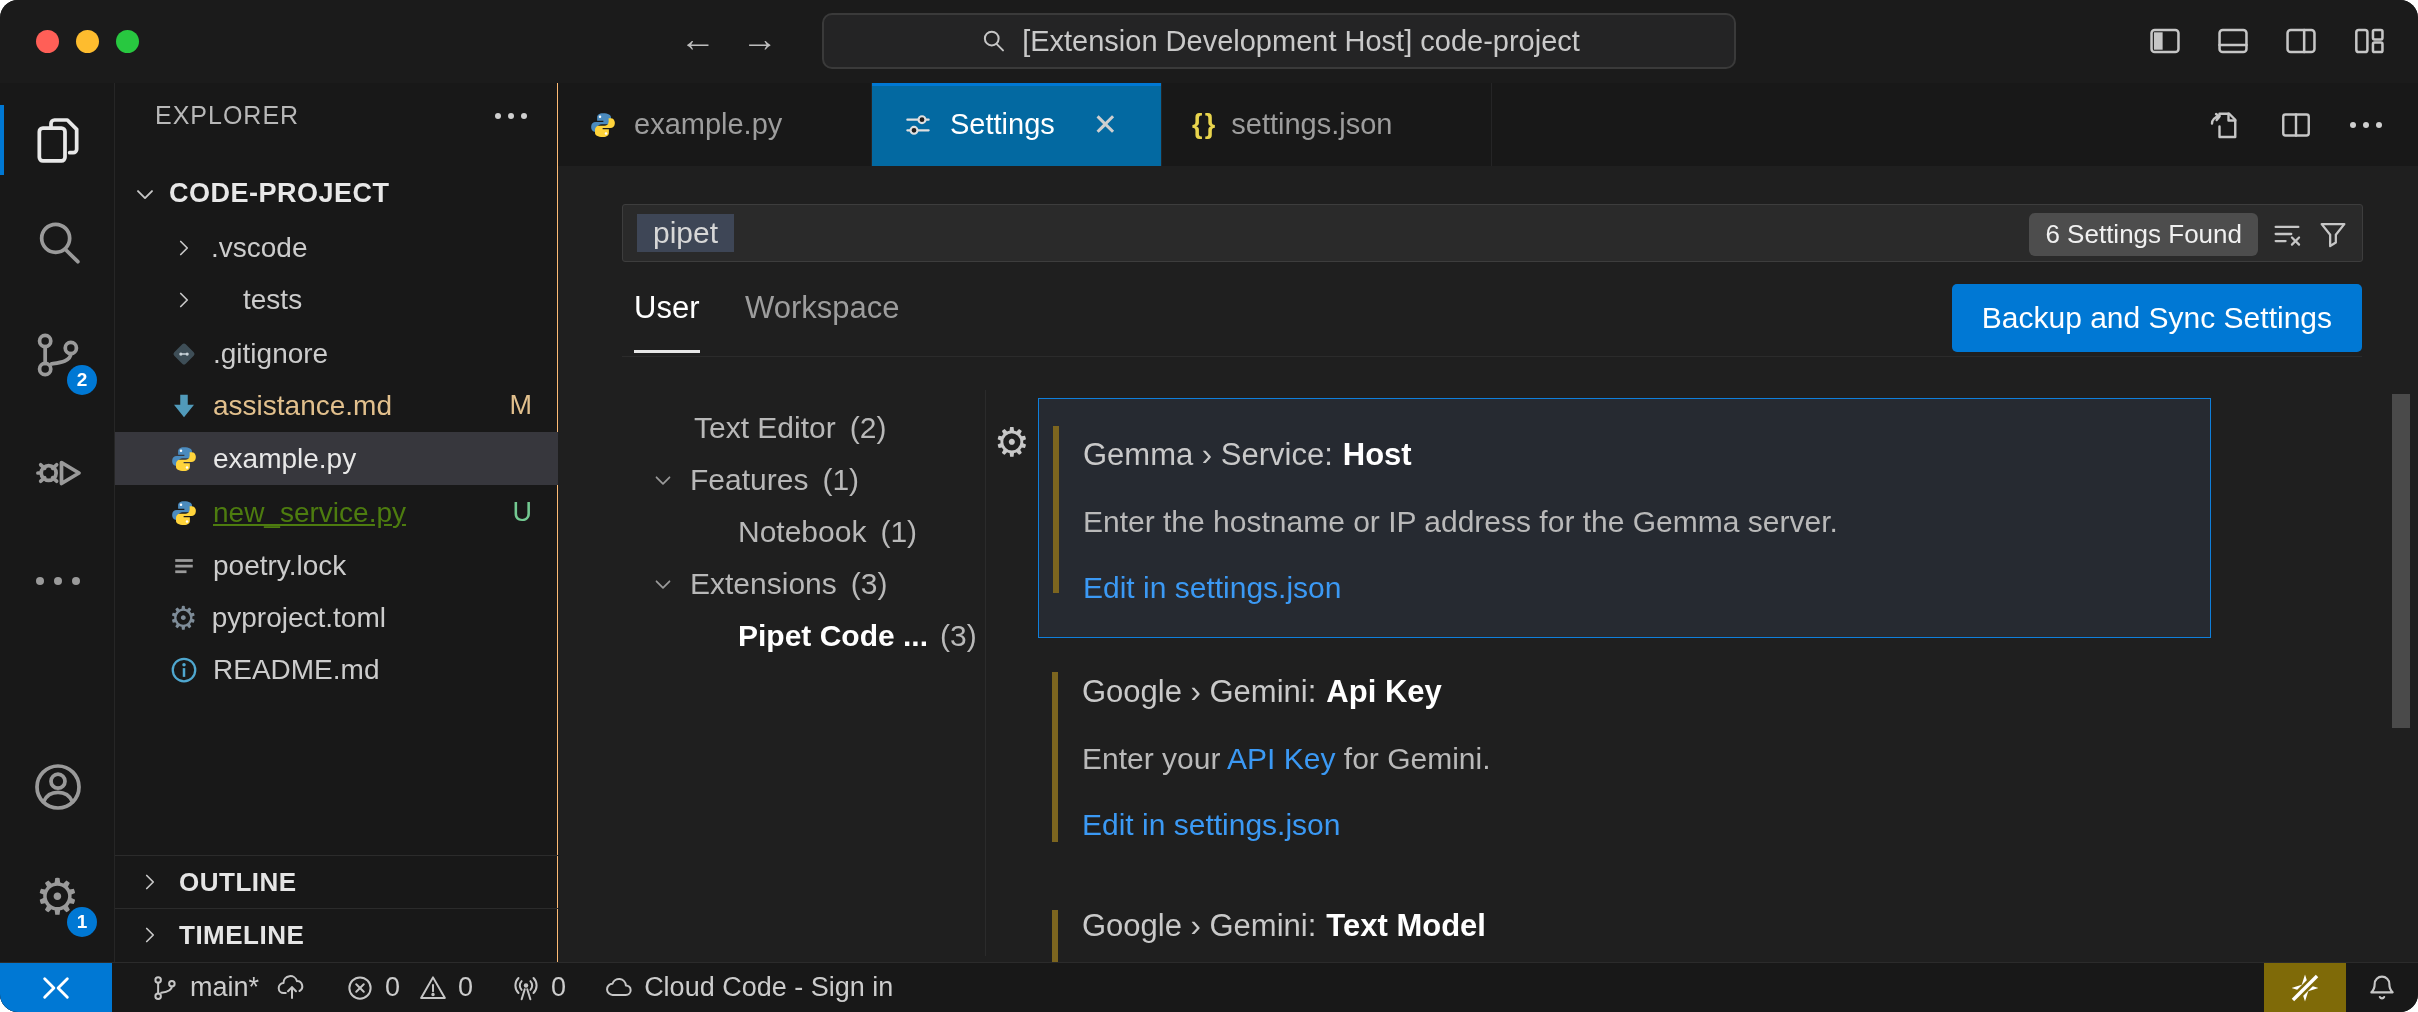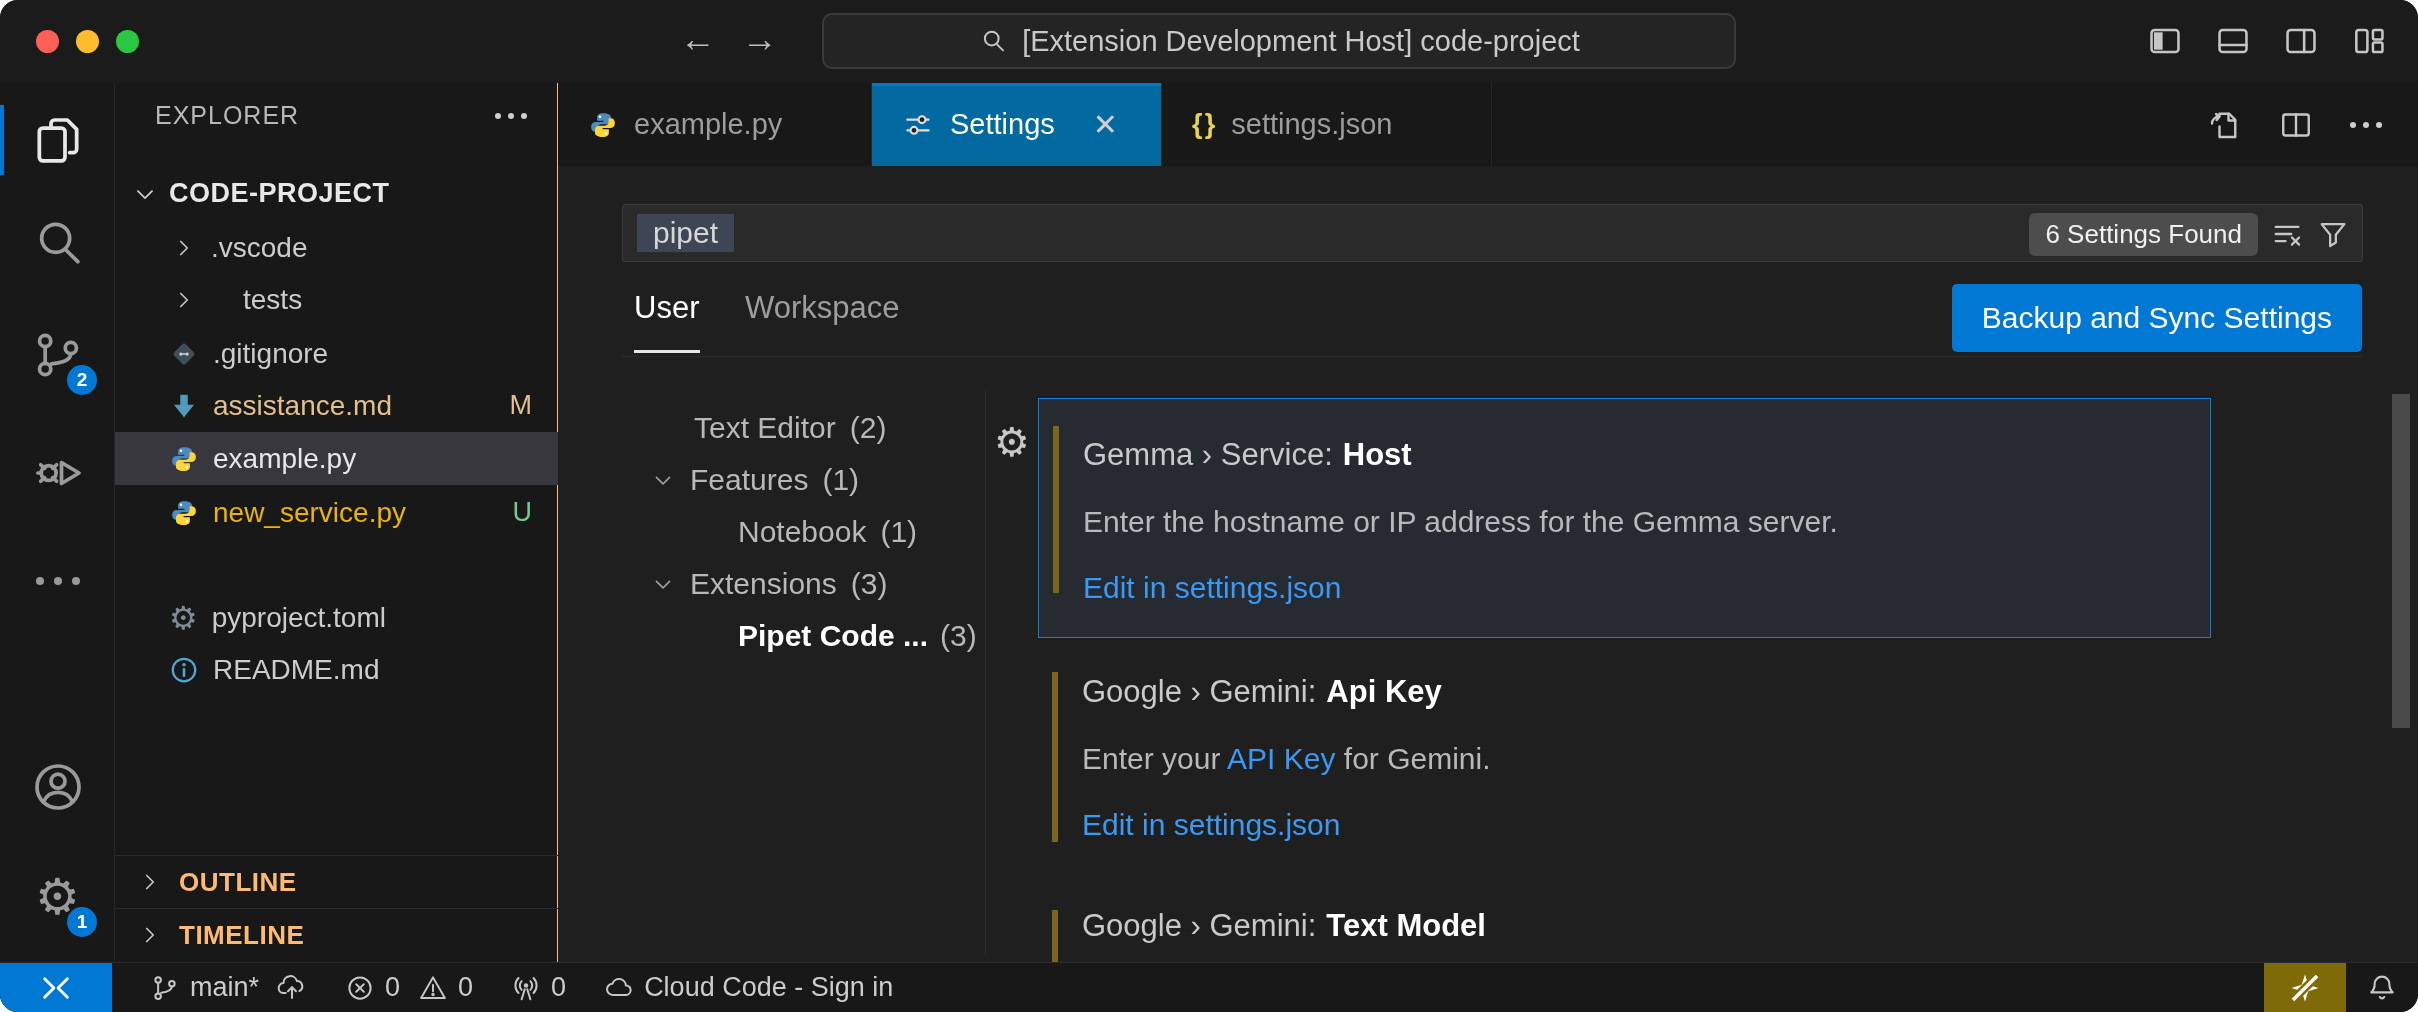--- a/index.html
+++ b/index.html
@@ -34,21 +34,21 @@
   .sb-header{position:absolute;top:0;left:0;right:0;height:64px;}
   .sb-title{position:absolute;left:40px;top:18px;font-size:25px;color:#b8b8b8;letter-spacing:1px;}
   .dots{display:flex;gap:7px;}
   .dots i{width:6px;height:6px;border-radius:50%;background:#cfcfcf;}
   .row{position:absolute;left:0;width:443px;height:53px;font-size:28px;display:flex;align-items:center;}
   .row .lbl{color:#cccccc;white-space:nowrap;}
   .row.sel{background:#37373d;}
   .chev{flex:0 0 auto;}
   .fbadge{position:absolute;right:26px;font-size:27px;}
   .section{position:absolute;left:0;width:443px;height:53px;border-top:1px solid #2b2b2b;display:flex;align-items:center;gap:16px;padding-left:22px;
-           font-weight:bold;color:#fdba74;font-size:26px;letter-spacing:.5px;}
+           font-weight:bold;color:#e5e5e5;font-size:26px;letter-spacing:.5px;}
 
   
   .tabstrip{position:absolute;left:558px;top:83px;right:0;height:83px;background:#181818;display:flex;}
   .tab{height:83px;display:flex;align-items:center;padding:0 30px;gap:16px;border-right:1px solid #252526;font-size:29px;color:#9d9d9d;position:relative;}
   .tab.active{background:#0369a1;color:#ffffff;}
   .tab.active::before{content:"";position:absolute;left:0;top:0;right:0;height:3px;background:#0078d4;}
   .tab .close{margin-left:22px;font-size:30px;color:#cfcfcf;}
   .braces{color:#e8d44d;font-weight:bold;font-size:27px;}
   .tabactions{position:absolute;right:36px;top:24px;display:flex;gap:36px;align-items:center;}
 
@@ -244,22 +244,30 @@
       <svg width="30" height="30" viewBox="0 0 24 24" style="margin:0 14px 0 54px;">
         <g>
             <path d="M12 2.5 c-3.2 0-4.7 1.3-4.7 3.4 V8.6 h5 v1 H6.2 c-2.1 0-3.7 1.4-3.7 4 0 2.3 1.3 3.9 3.4 3.9 h1.6 V14.6 c0-1.9 1.6-3.2 3.5-3.2 h4.3 c1.8 0 3.1-1.4 3.1-3.2 V5.9 C18.4 3.8 16.3 2.5 12 2.5 Z" fill="#4b8bbe"></path>
             <circle cx="9.6" cy="5.3" r="1" fill="#ffffff"></circle>
           </g>
         <g transform="rotate(180 12 12)">
             <path d="M12 2.5 c-3.2 0-4.7 1.3-4.7 3.4 V8.6 h5 v1 H6.2 c-2.1 0-3.7 1.4-3.7 4 0 2.3 1.3 3.9 3.4 3.9 h1.6 V14.6 c0-1.9 1.6-3.2 3.5-3.2 h4.3 c1.8 0 3.1-1.4 3.1-3.2 V5.9 C18.4 3.8 16.3 2.5 12 2.5 Z" fill="#ffd43b"></path>
             <circle cx="9.6" cy="5.3" r="1" fill="#ffffff"></circle>
           </g>
       </svg>
-      <span class="lbl" style="color:#eab308;">new_service.py</span>
+      <span class="lbl" style="color:#4d7c0f;text-decoration:underline;">new_service.py</span>
       <span class="fbadge" style="color:#73c991;">U</span>
+    </div>
+    <div class="row" style="top:456px;">
+      <svg width="30" height="30" viewBox="0 0 24 24" style="margin:0 14px 0 54px;">
+        <rect x="5" y="6.5" width="14" height="2.2" fill="#9a9a9a"></rect>
+          <rect x="5" y="11" width="14" height="2.2" fill="#9a9a9a"></rect>
+          <rect x="5" y="15.5" width="9" height="2.2" fill="#9a9a9a"></rect>
+      </svg>
+      <span class="lbl">poetry.lock</span>
     </div>
     <div class="row" style="top:508px;">
       <span style="font-size:32px;color:#7e8c98;margin:0 14px 0 54px;line-height:1;">⚙</span>
       <span class="lbl">pyproject.toml</span>
     </div>
     <div class="row" style="top:560px;">
       <svg width="30" height="30" viewBox="0 0 24 24" style="margin:0 14px 0 54px;">
         <circle cx="12" cy="12" r="9" fill="none" stroke="#4fa7cf" stroke-width="1.8"></circle>
           <circle cx="12" cy="7.8" r="1.4" fill="#4fa7cf"></circle>
           <rect x="11" y="10.5" width="2" height="7" fill="#4fa7cf"></rect>

